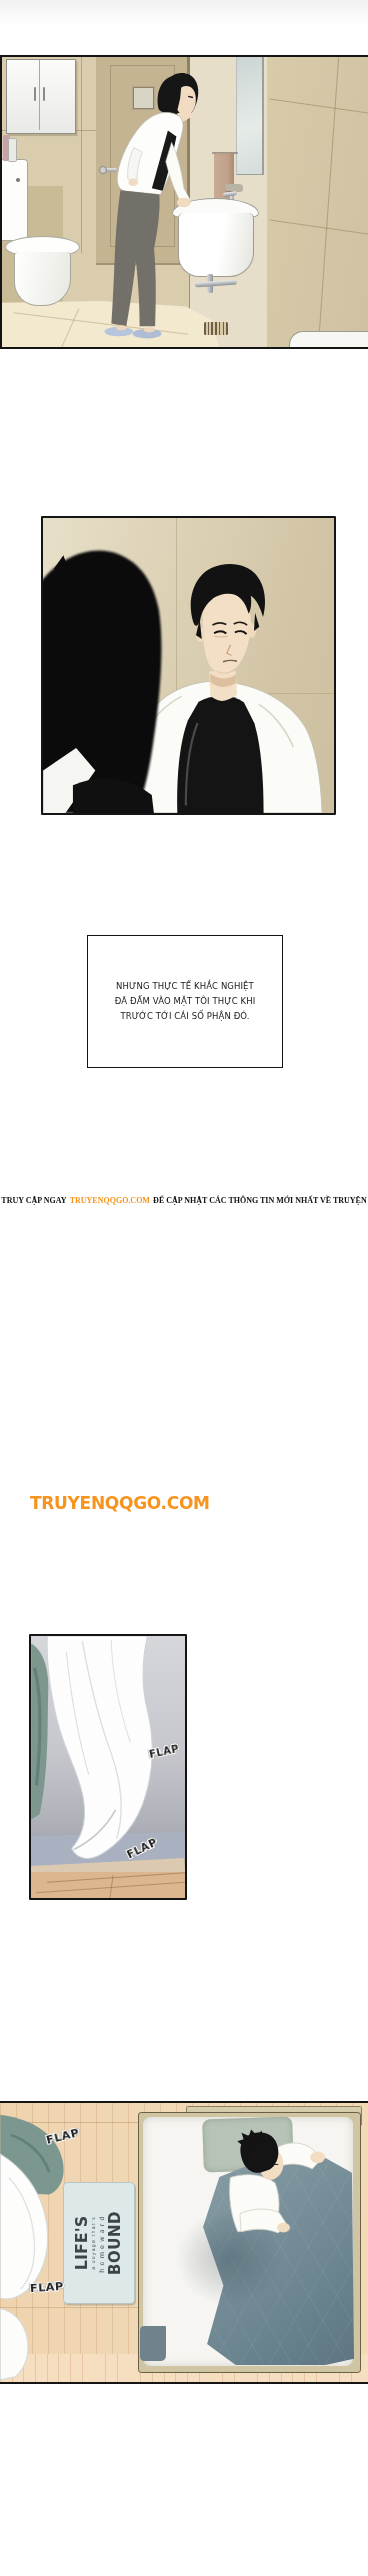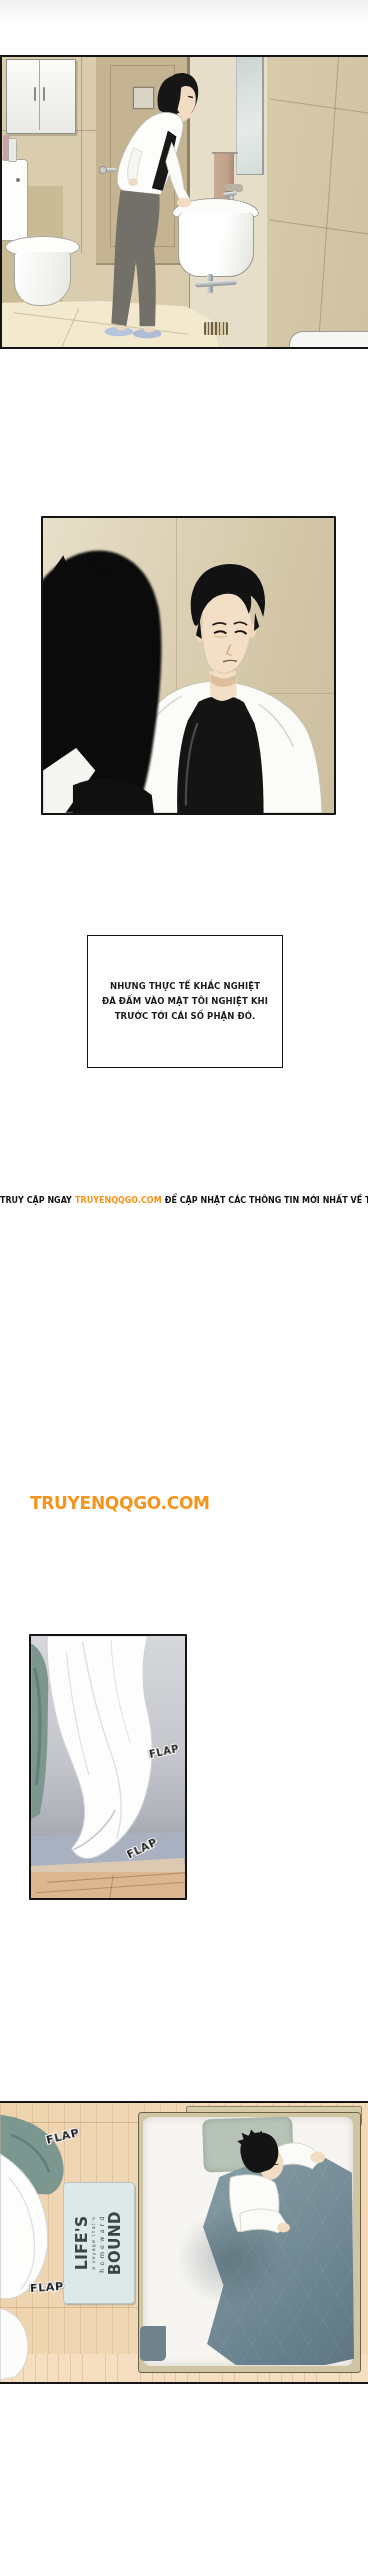--- a/index.html
+++ b/index.html
@@ -6,24 +6,24 @@
   #page{position:relative;width:368px;height:2576px;background:#fff;overflow:hidden;
         font-family:"DejaVu Sans","Liberation Sans",sans-serif;}
   .a{position:absolute;}
   .panel{position:absolute;overflow:hidden;background:#fff;}
   .sfx{font-weight:800;color:#1e1e1e;letter-spacing:0.5px;white-space:nowrap;
        text-shadow:1.1px 0 0 #fff,-1.1px 0 0 #fff,0 1.1px 0 #fff,0 -1.1px 0 #fff,
        0.9px 0.9px 0 #fff,-0.9px 0.9px 0 #fff,0.9px -0.9px 0 #fff,-0.9px -0.9px 0 #fff,
        1.6px 0.5px 0 #fff,-1.6px -0.5px 0 #fff;
        filter:drop-shadow(0 0 0.5px #000);}
   .grout{background:rgba(110,90,55,.35);}
-  .caption-line{margin:0;text-align:center;font-size:8.5px;line-height:1.8;font-weight:bold;
+  .caption-line{margin:0;text-align:center;font-size:8.5px;line-height:1.8;font-weight:normal;
                 letter-spacing:0.1px;color:#1a1a1a;}
   .wm{font-size:8px;font-weight:bold;color:#111;white-space:nowrap;}
-  .wm span{display:inline-block;}
+  .wm span{display:inline-block;font-family:Liberation Serif, serif;}
   .wm .sp{margin-right:3.2px;}
   svg{display:block;position:absolute;}
 </style>
 </head>
 <body>
 
 <div id="page">
 
   <div class="a" style="left:0;top:0;width:368px;height:24.5px;background:linear-gradient(#f1f1f1,#fff);"></div>
 
@@ -139,21 +139,21 @@
       <path d="M-10,554 L-10,128 C28,72 92,48 142,68 C182,84 207,120 217,170 C227,230 222,322 207,420 C197,492 182,542 172,554 Z" fill="#0b0b0b" style="filter:blur(1.6px);"></path>
       <path d="M20,96 l18,-26 l8,22 l20,-18 l6,20 l22,-12 l4,18 l24,-6 l0,16 z" fill="#0b0b0b" style="filter:blur(1.2px);"></path>
       <path d="M0,474 L62,432 L98,474 L42,554 L0,554 Z" fill="#f5f5f1" style="filter:blur(1.2px);"></path>
       <path d="M56,502 C110,478 162,488 204,520 L208,554 L56,554 Z" fill="#101010" style="filter:blur(1.2px);"></path>
     </svg>
   </div>
 
   <div class="a" style="left:87px;top:935px;width:194px;height:131px;background:#fff;border:1.6px solid #141414;
               display:flex;flex-direction:column;justify-content:center;">
     <p class="caption-line">NHƯNG THỰC TẾ KHẮC NGHIỆT</p>
-    <p class="caption-line">ĐÃ ĐẤM VÀO MẶT TÔI NGHIỆT KHI</p>
+    <p class="caption-line">ĐÃ ĐẤM VÀO MẶT TÔI THỰC KHI</p>
     <p class="caption-line">TRƯỚC TỚI CÁI SỐ PHẬN ĐÓ.</p>
   </div>
 
   <div class="a wm" style="left:0;top:1196px;width:368px;text-align:center;">
     <span class="sp">TRUY CẬP NGAY</span><span class="sp" style="color:#F7941D;">TRUYENQQGO.COM</span><span>ĐỂ CẬP NHẬT CÁC THÔNG TIN MỚI NHẤT VỀ TRUYỆN</span>
   </div>
 
   <div class="a" style="left:30px;top:1493px;font-size:17px;font-weight:bold;letter-spacing:-0.3px;color:#F7941D;">TRUYENQQGO.COM</div>
 
   <div class="panel" style="left:29px;top:1634px;width:154px;height:262px;border:2.1px solid #141414;border-radius:1.1px;">

